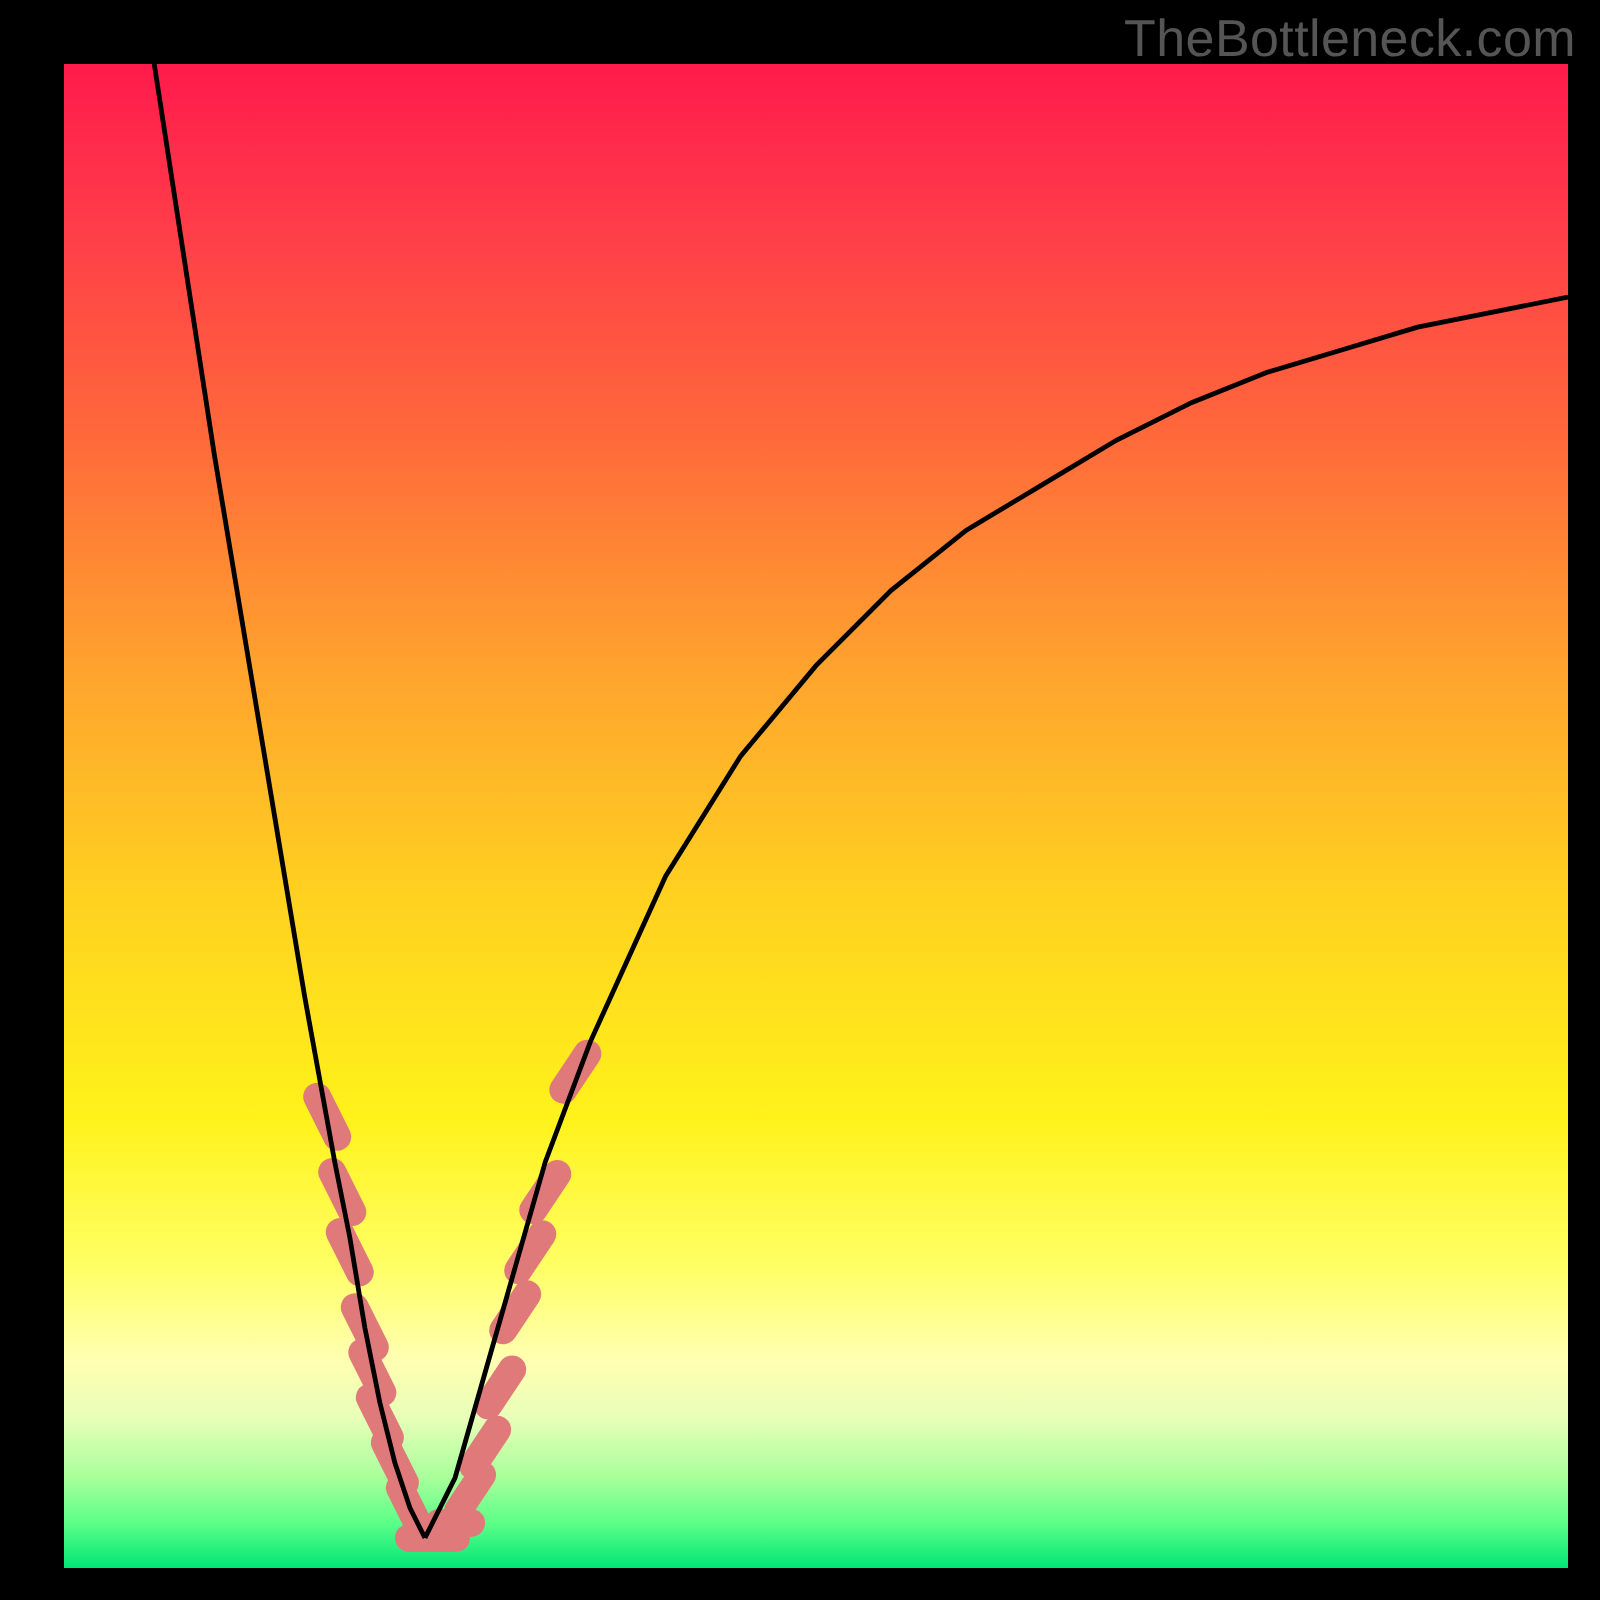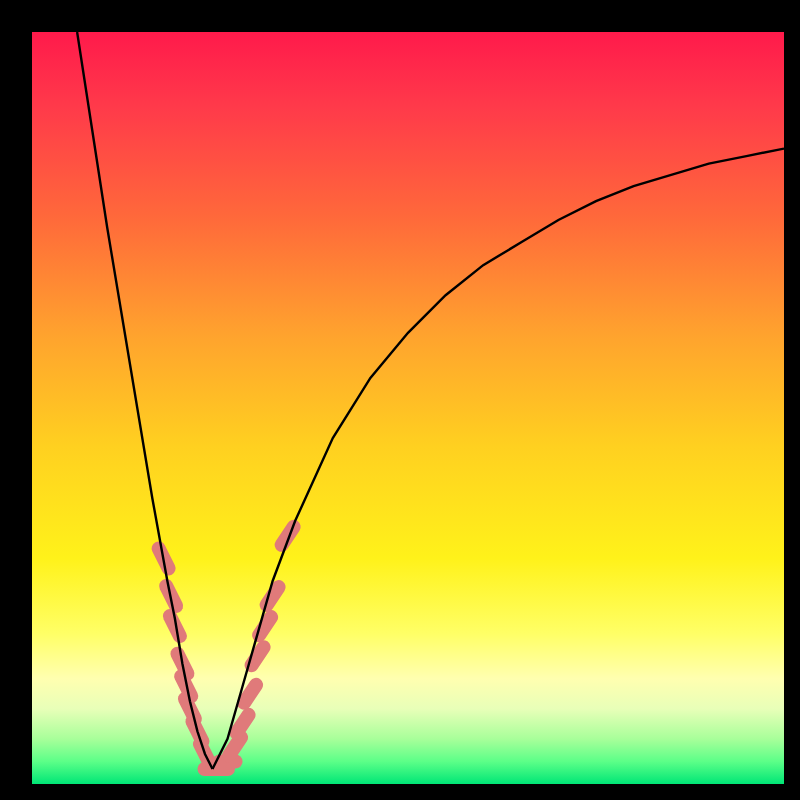--- a/index.html
+++ b/index.html
@@ -98,13 +98,14 @@
           <line x1="227.12" y1="603.08" x2="239.12" y2="585.08" stroke="#e07a7a" stroke-width="14" stroke-linecap="round"></line>
           <line x1="234.64" y1="573.00" x2="246.64" y2="555.00" stroke="#e07a7a" stroke-width="14" stroke-linecap="round"></line>
           <line x1="249.68" y1="512.84" x2="261.68" y2="494.84" stroke="#e07a7a" stroke-width="14" stroke-linecap="round"></line>
         </g>
       <path id="curve-left" fill="none" stroke="#000" stroke-width="2.4" d="M45.12 0.00 L60.16 97.76 L75.20 195.52 L90.24 285.76 L105.28 376.00 L120.32 466.24 L135.36 548.96 L142.88 586.56 L150.40 631.68 L157.92 669.28 L165.44 699.36 L172.96 721.92 L180.48 736.96 "></path>
       <path id="curve-right" fill="none" stroke="#000" stroke-width="2.4" d="M180.48 736.96 L195.52 706.88 L210.56 654.24 L225.60 601.60 L240.64 548.96 L263.20 488.80 L300.80 406.08 L338.40 345.92 L376.00 300.80 L413.60 263.20 L451.20 233.12 L488.80 210.56 L526.40 188.00 L564.00 169.20 L601.60 154.16 L639.20 142.88 L676.80 131.60 L714.40 124.08 L752.00 116.56 "></path>
     </svg>
 
   </div>
 
+  <div class="watermark">TheBottleneck.com</div>
 </div>
 
 </body></html>

